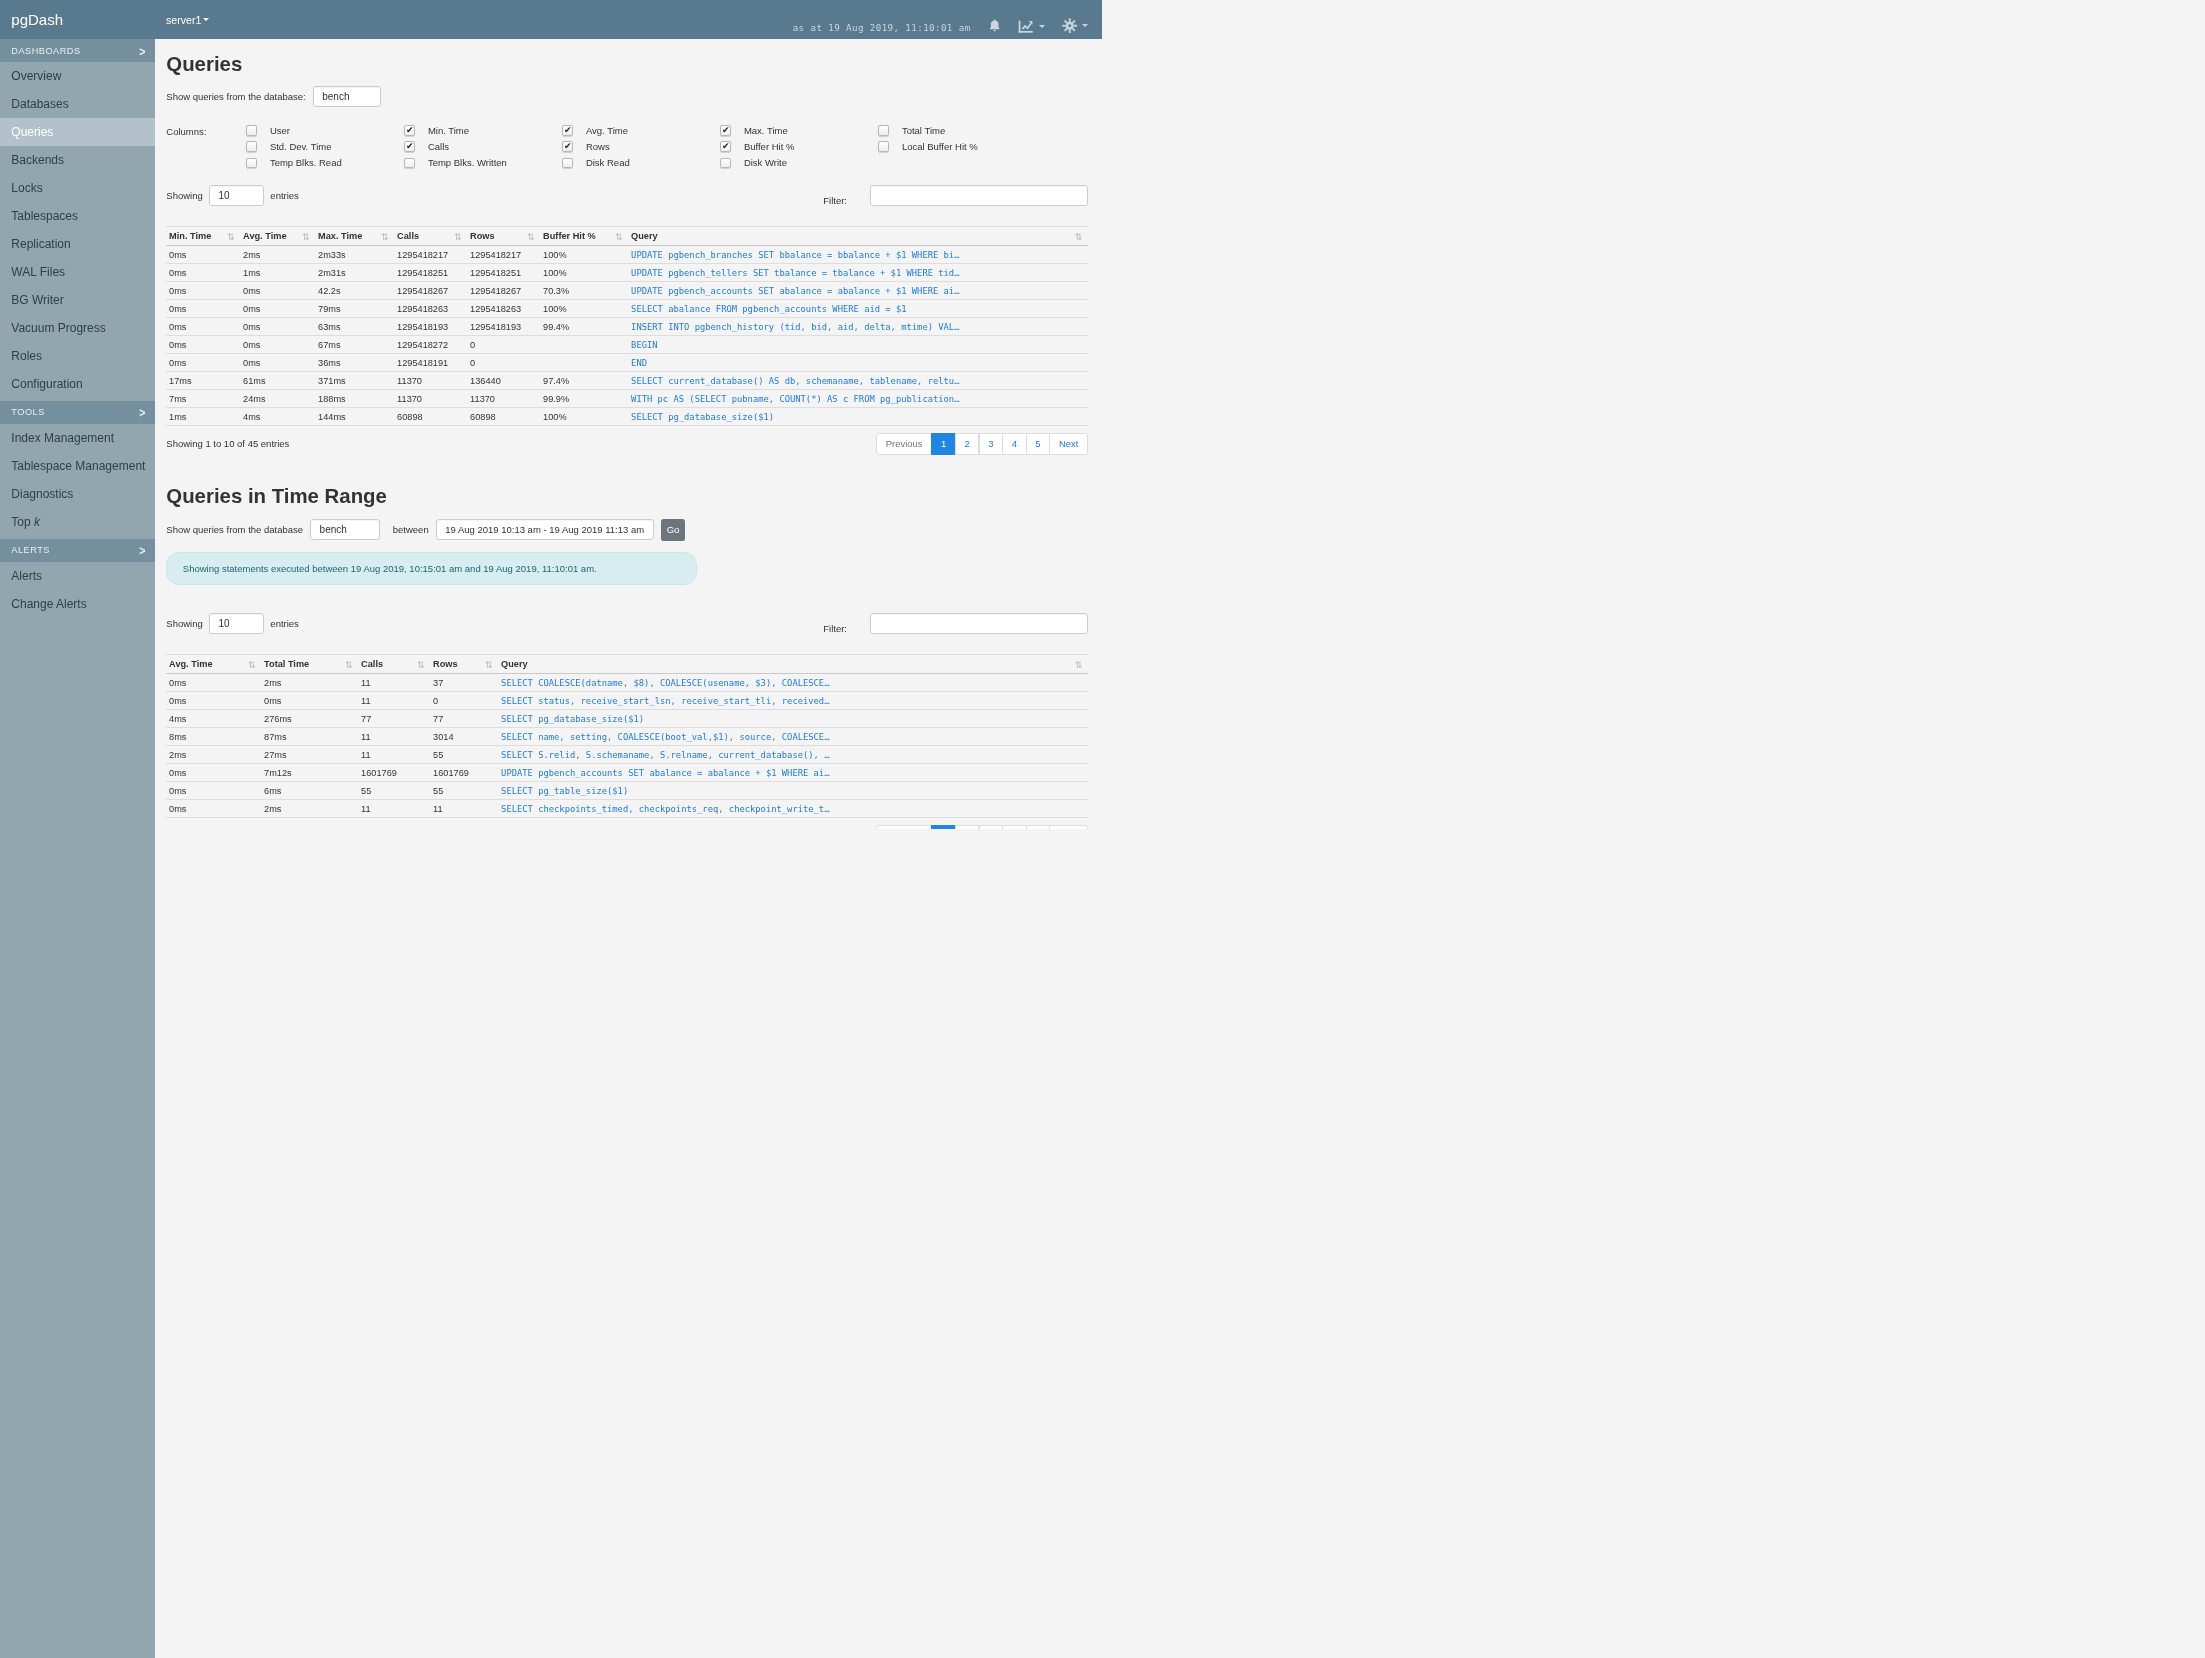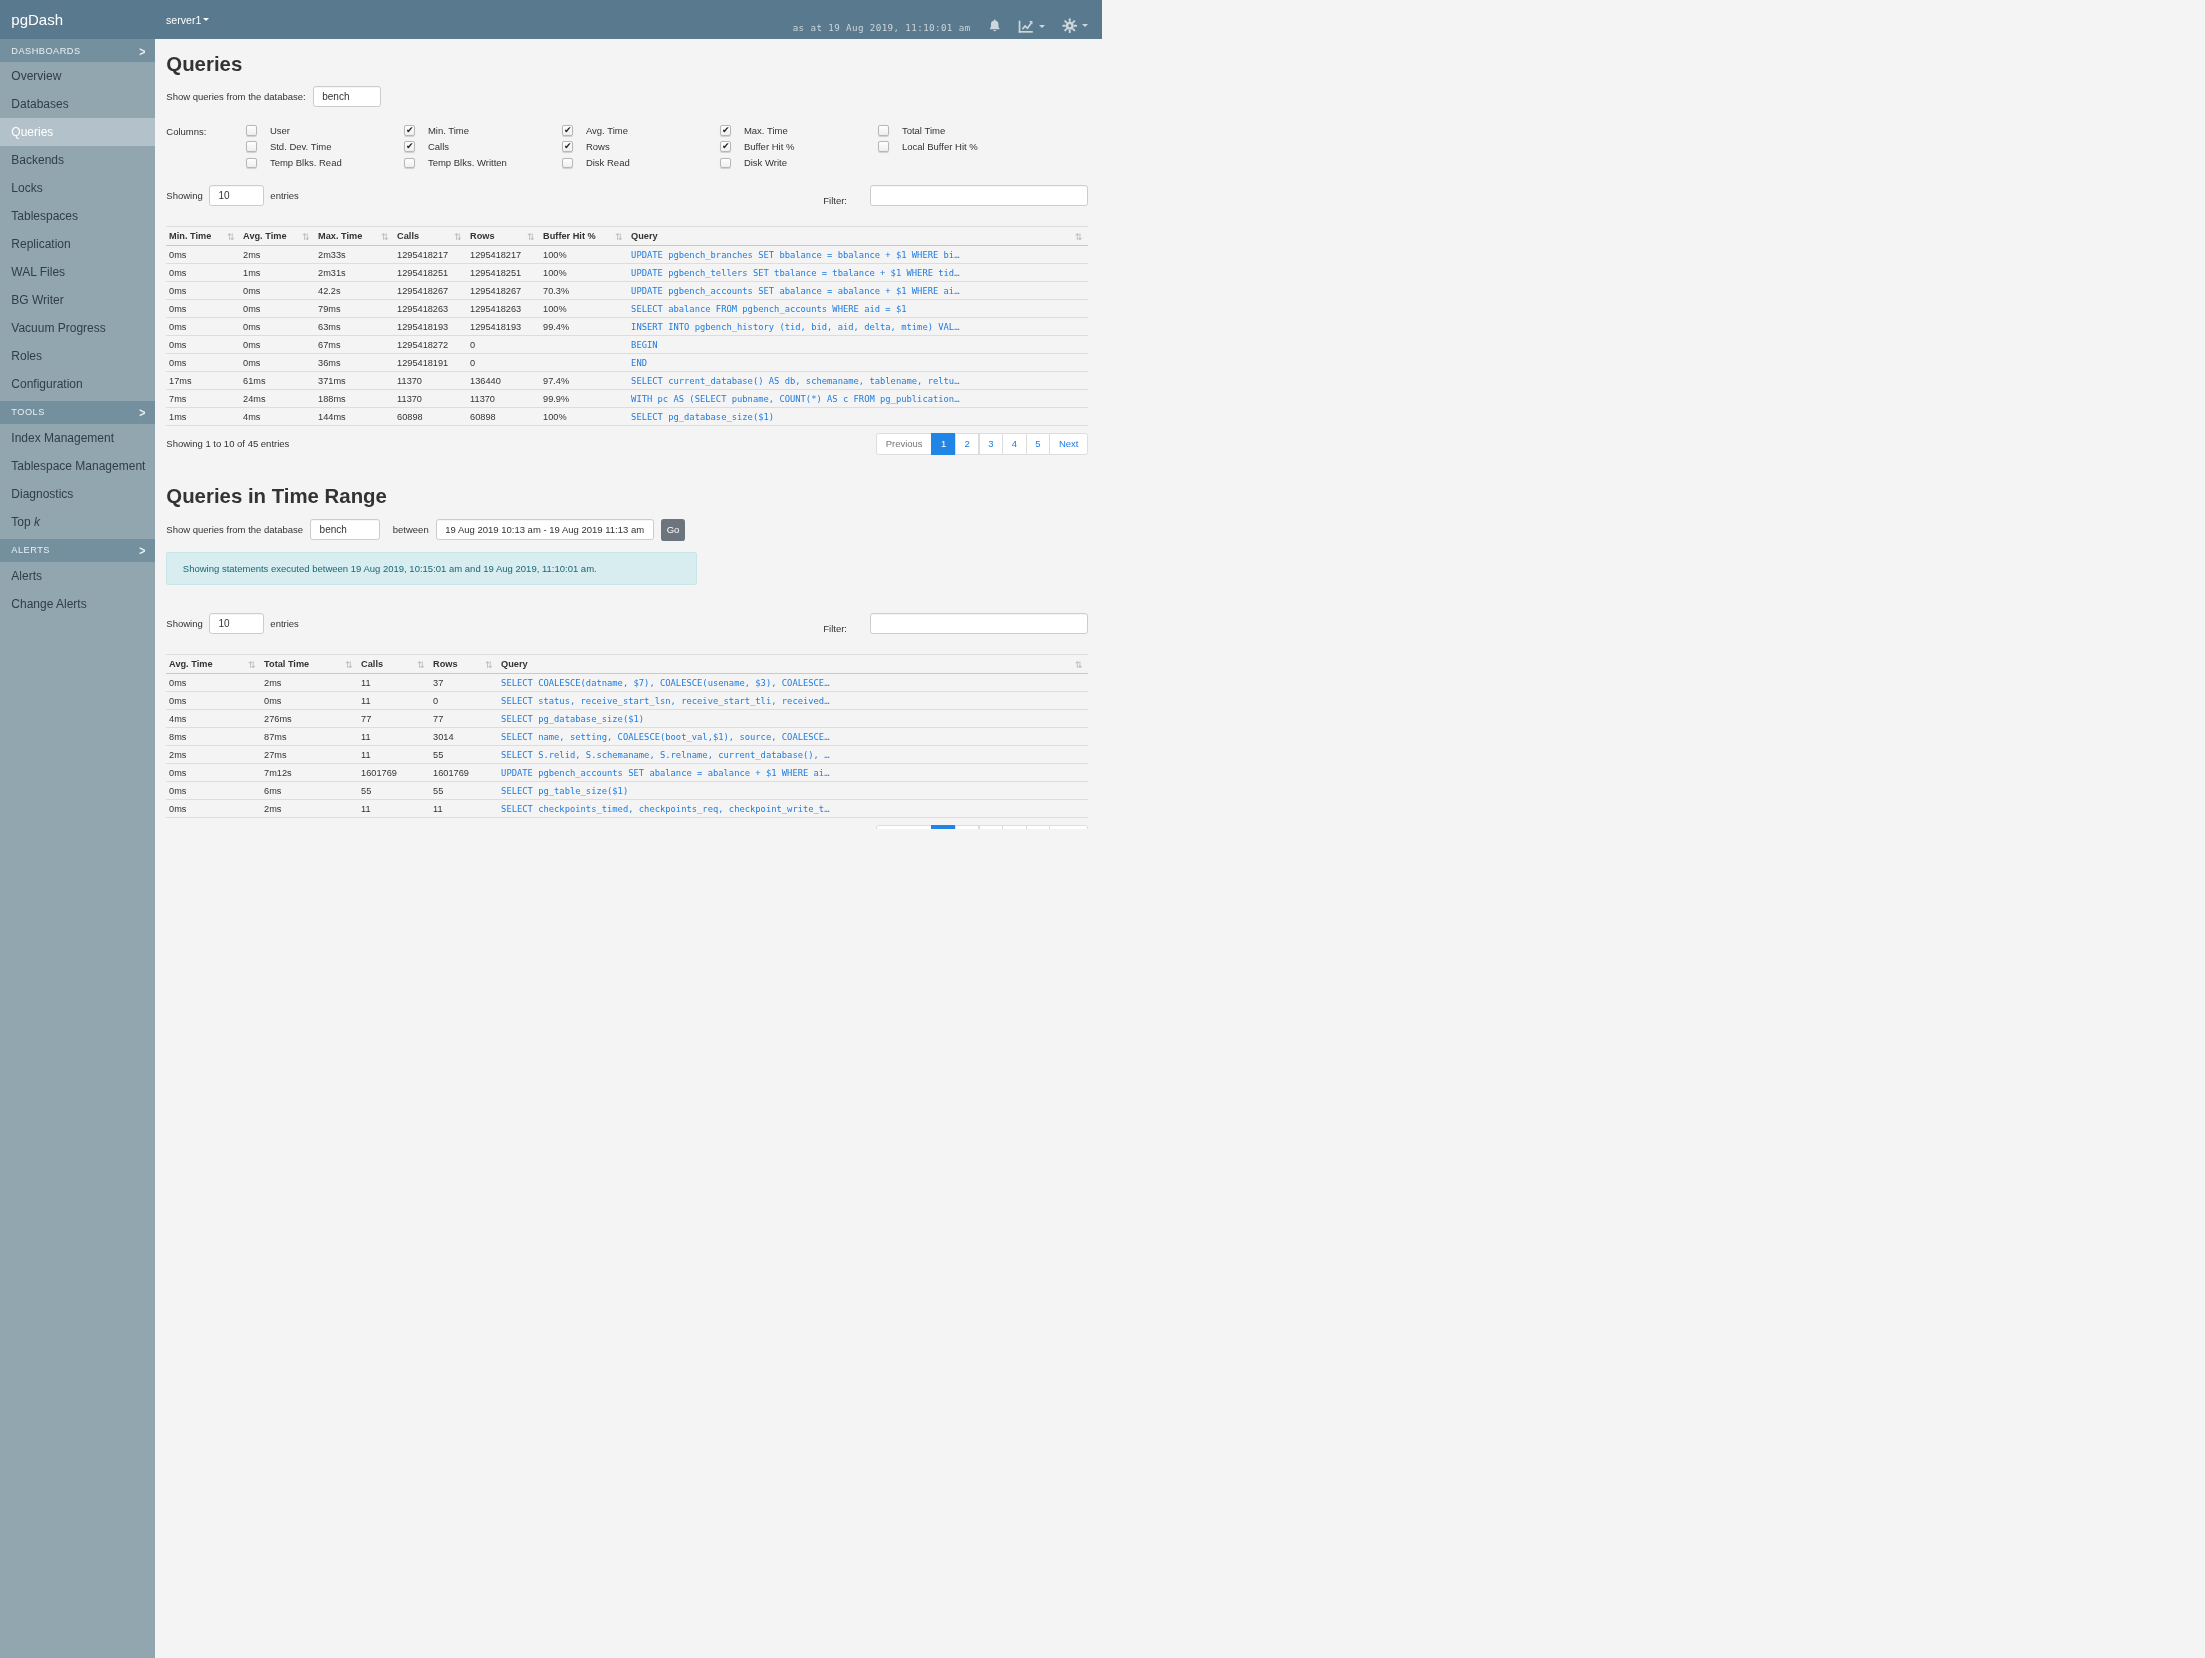--- a/index.html
+++ b/index.html
@@ -71,21 +71,21 @@
   .page-btn{padding:4.2px 8.5px;border:0.7px solid #ddd;background:#fff;color:var(--link-blue);font-size:9.5px;margin-left:-0.7px;cursor:pointer;min-width:22.5px;text-align:center}
   .page-btn.prev{border-radius:2.8px 0 0 2.8px;color:#777;margin-left:0}
   .page-btn.next{border-radius:0 2.8px 2.8px 0}
   .page-btn.active{background:var(--active-page-bg);border-color:var(--active-page-bg);color:#fff}
 
   .tr-controls{margin-top:11.3px}
   .db-input2{width:70px}
   .between-lbl{margin:0 11.3px 0 12.7px}
   .range-input{width:218px;text-align:center;font-size:9.5px}
   .go-btn{margin-left:7px;width:24px;height:22px;background:var(--go-button-bg);color:#fff;border:none;border-radius:2.8px;font-size:9.5px;cursor:pointer;font-family:"Liberation Sans",sans-serif}
-  .alert{margin-top:11.3px;width:531px;background:var(--alert-bg);border:0.7px solid #c8e6ea;border-radius:2px;
+  .alert{margin-top:11.3px;width:531px;background:var(--alert-bg);border:0.7px solid #c8e6ea;border-radius:13px;
     color:var(--alert-text);font-size:9.5px;padding:10px 15.5px}
   .entries-bar.second{margin-top:28px}
 </style>
 </head>
 <body>
 
 <nav class="navbar">
   <div class="brand">pgDash</div>
   <div class="server">
     <span>server1</span>
@@ -489,21 +489,21 @@
             </div>
           </th>
         </tr>
       </thead>
     <tbody id="t2-body">
         <tr>
           <td>0ms</td>
           <td>2ms</td>
           <td>11</td>
           <td>37</td>
-          <td class="query"><span class="query-link">SELECT COALESCE(datname, $7), COALESCE(usename, $3), COALESCE…</span></td>
+          <td class="query"><span class="query-link">SELECT COALESCE(datname, $8), COALESCE(usename, $3), COALESCE…</span></td>
         </tr>
         <tr>
           <td>0ms</td>
           <td>0ms</td>
           <td>11</td>
           <td>0</td>
           <td class="query"><span class="query-link">SELECT status, receive_start_lsn, receive_start_tli, received…</span></td>
         </tr>
         <tr>
           <td>4ms</td>

